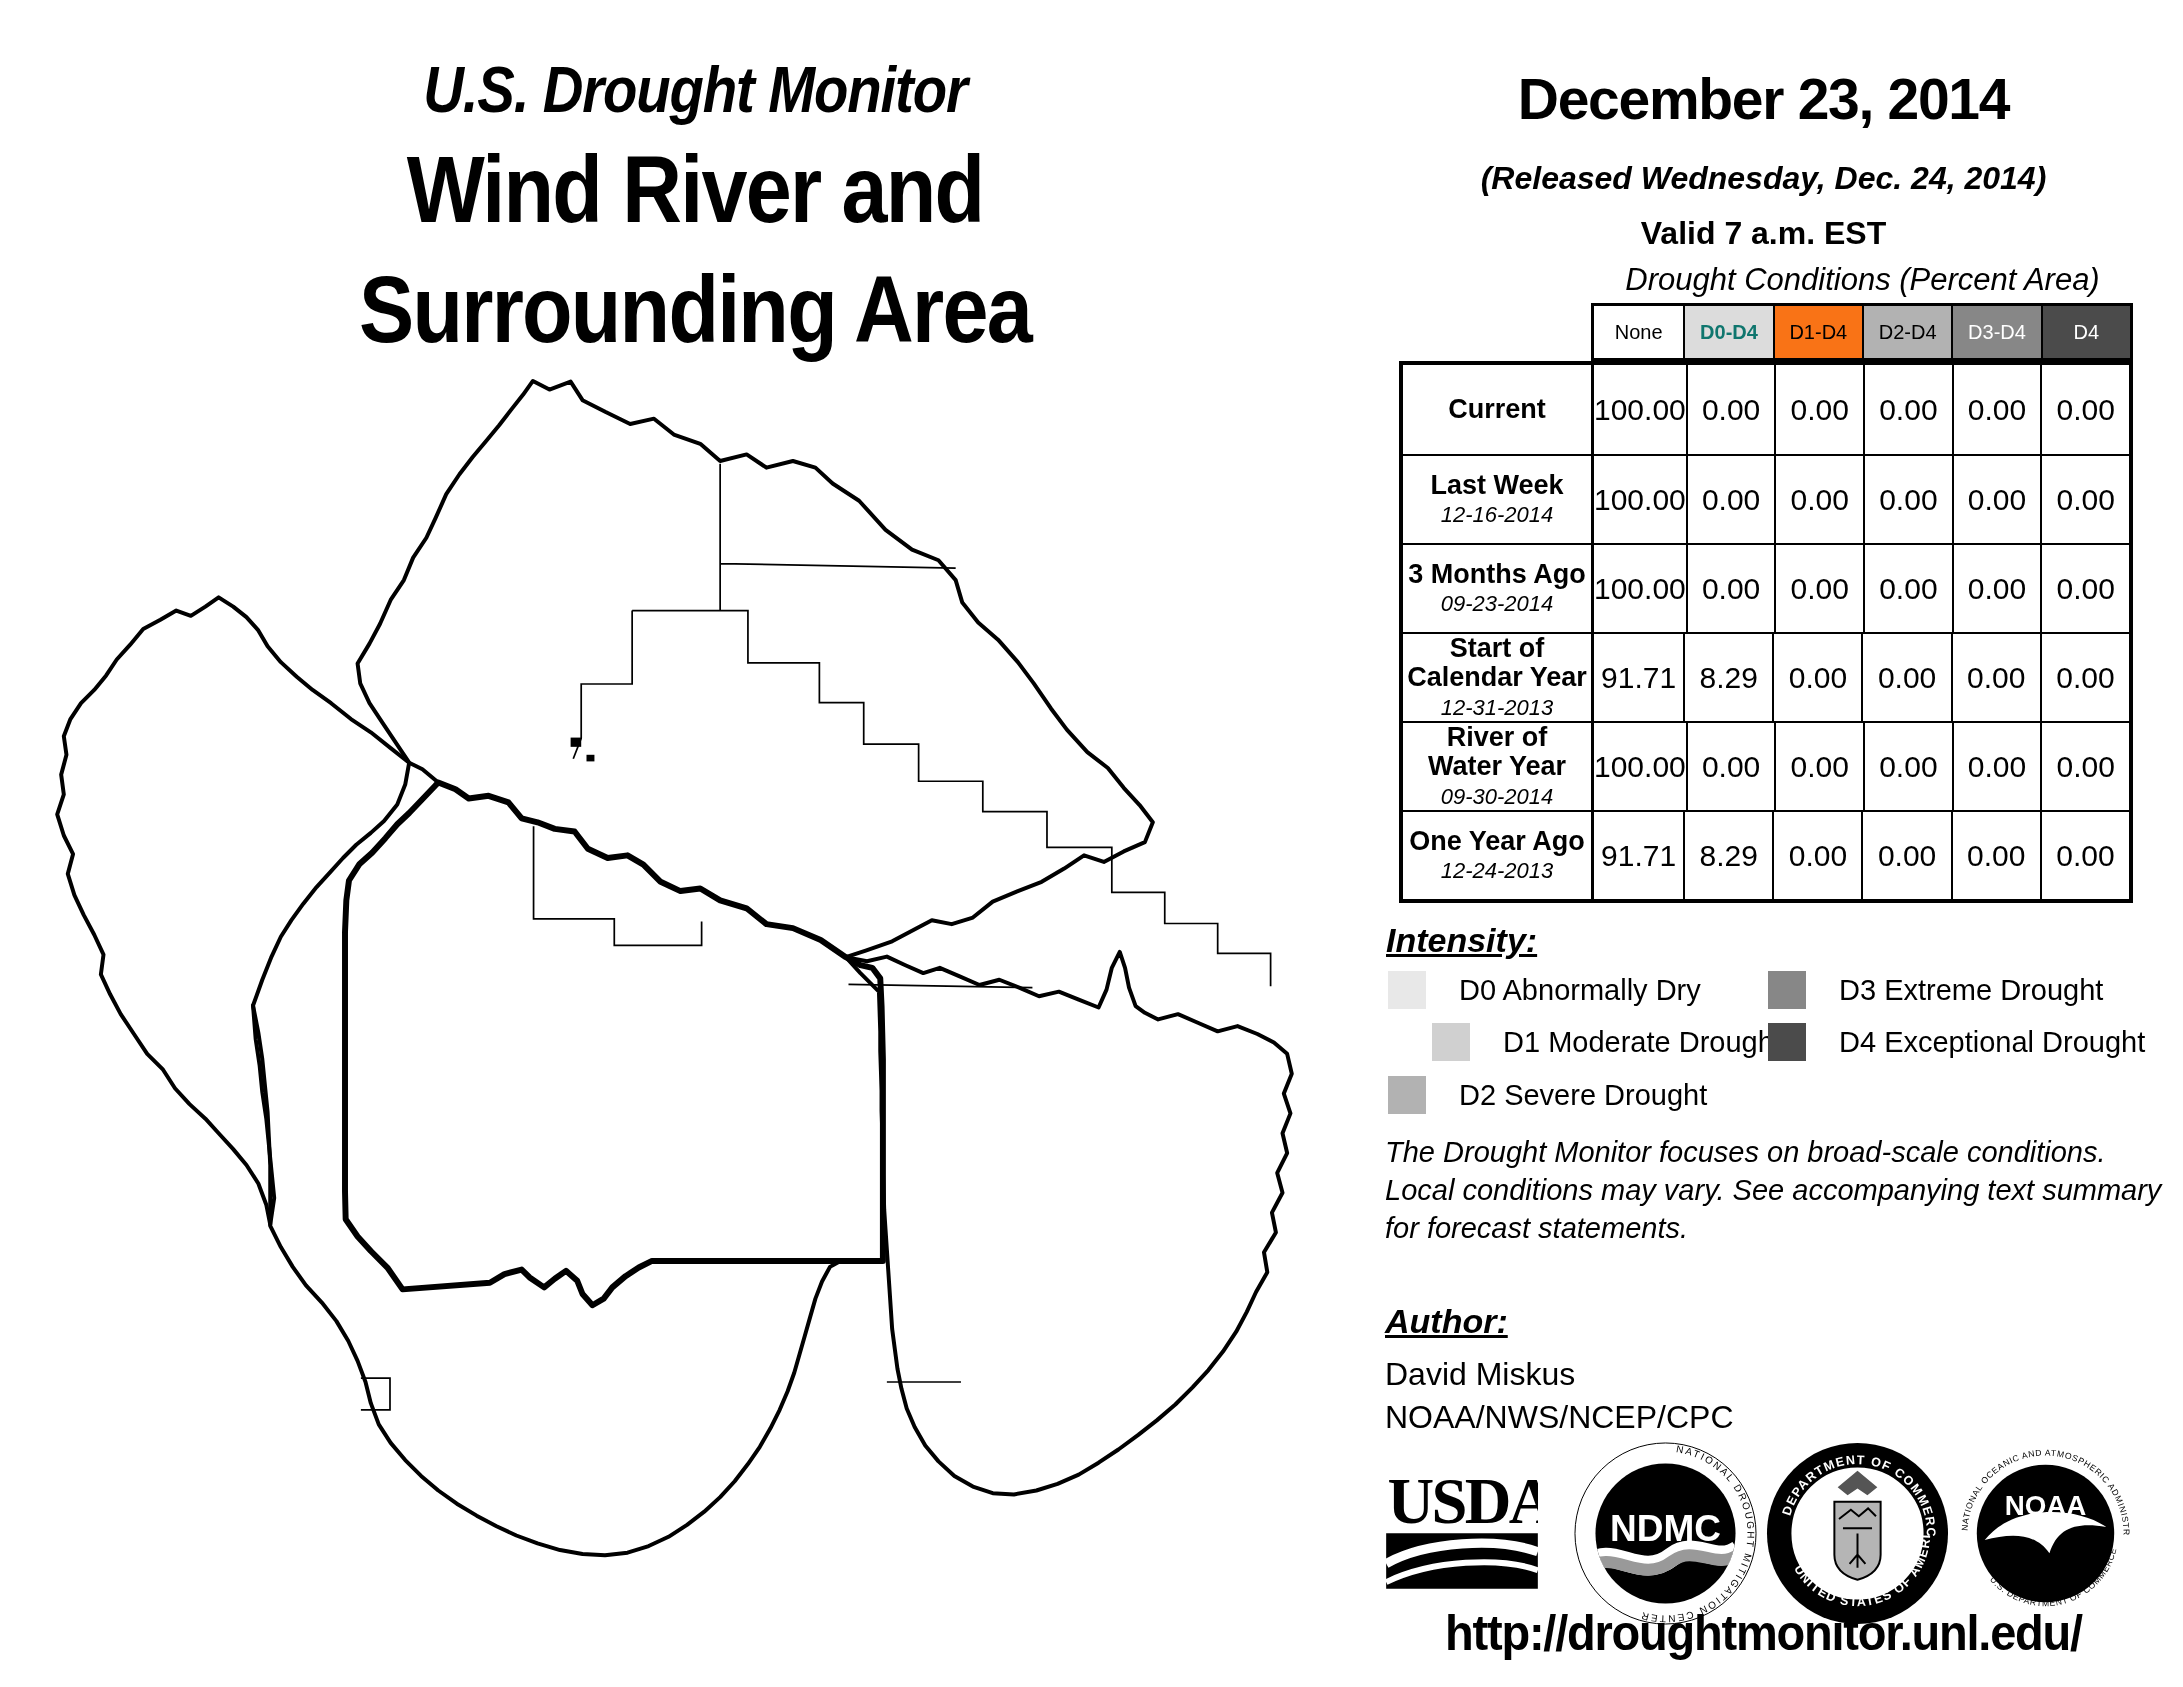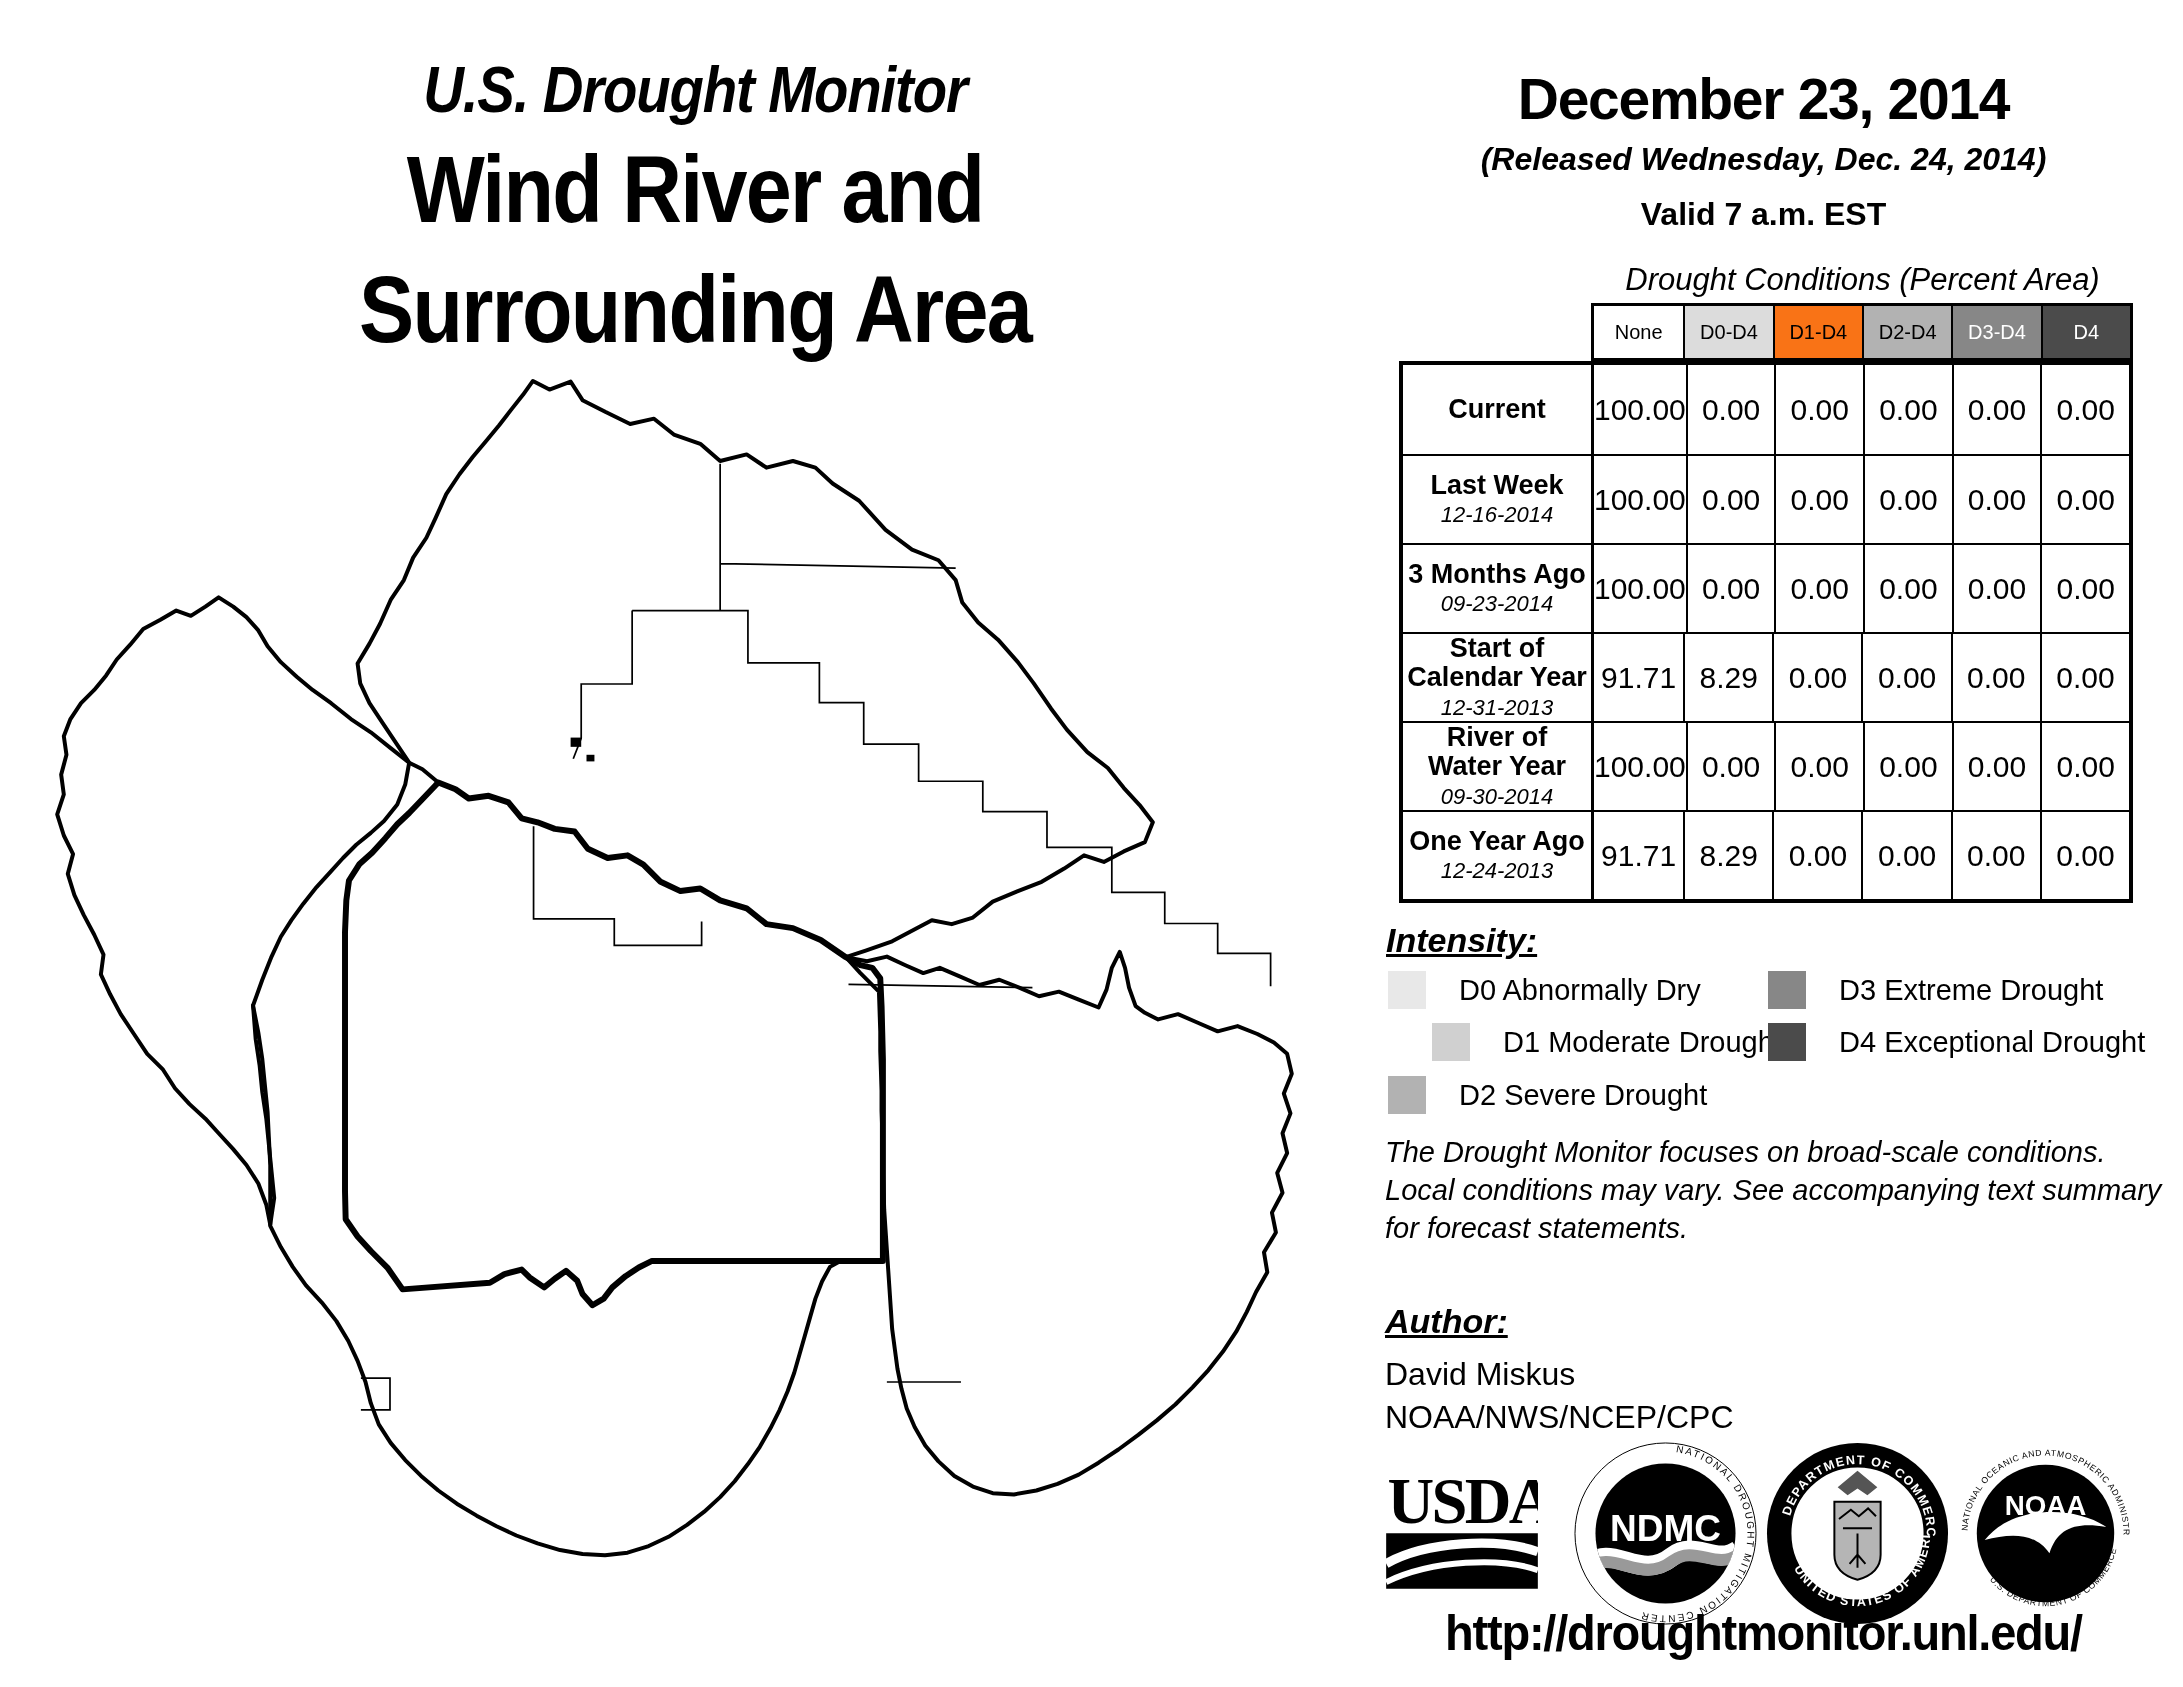--- a/index.html
+++ b/index.html
@@ -11,21 +11,21 @@
 
   
   #title-block { position:absolute; left:212px; top:53px; width:966px; text-align:center; }
   #title-usdm  { font-size:64px; font-weight:bold; font-style:italic; letter-spacing:-1.3px; }
   #title-l2    { font-size:94px; font-weight:bold; letter-spacing:-2px; margin-top:9.3px; }
   #title-l3    { font-size:94px; font-weight:bold; letter-spacing:-2px; margin-top:12px; }
 
   
   #date-block { position:absolute; left:1393px; top:66px; width:741px; text-align:center; }
   #map-date   { font-size:57px; font-weight:bold; letter-spacing:-1.3px; }
-  #released   { font-size:32px; font-weight:bold; font-style:italic; margin-top:9px; }
+  #released   { font-size:32px; font-weight:bold; font-style:italic; margin-top:28px; }
   #valid      { font-size:32px; font-weight:bold; margin-top:18px; }
 
   
   #tbl-caption { position:absolute; left:1591px; top:262px; width:543px; text-align:center;
                  font-size:31px; font-style:italic; }
   #tbl-header { position:absolute; left:1591px; top:303px; width:542px; height:58px;
                 display:grid; grid-template-columns:repeat(6,1fr); border:3.3px solid #000; background:#fff; }
   .hcell { display:flex; align-items:center; justify-content:center; font-size:20px; border-left:2px solid #000;text-align:right; }
   .hcell:first-child { border-left:none; }
   #tbl-body { position:absolute; left:1399px; top:361px; width:734px; border:4px solid #000; background:#fff; }
@@ -76,21 +76,21 @@
 
   <div id="date-block">
     <div id="map-date">December 23, 2014</div>
     <div id="released">(Released Wednesday, Dec. 24, 2014)</div>
     <div id="valid">Valid 7 a.m. EST</div>
   </div>
 
   <div id="tbl-caption">Drought Conditions (Percent Area)</div>
   <div id="tbl-header">
       <div class="hcell" style="background: rgb(255, 255, 255); color: rgb(0, 0, 0);">None</div>
-      <div class="hcell" style="background: rgb(220, 220, 220); color: #000000;">D0-D4</div>
+      <div class="hcell" style="background: rgb(220, 220, 220); color: #0f766e; font-weight: bold;">D0-D4</div>
       <div class="hcell" style="background: #f97316; color: rgb(0, 0, 0);">D1-D4</div>
       <div class="hcell" style="background: rgb(178, 178, 178); color: rgb(0, 0, 0);">D2-D4</div>
       <div class="hcell" style="background: rgb(135, 135, 135); color: rgb(255, 255, 255);">D3-D4</div>
       <div class="hcell" style="background: rgb(75, 75, 75); color: rgb(255, 255, 255);">D4</div>
     </div>
   <div id="tbl-body">
       <div class="trow">
         <div class="tlabel">
           <div class="tlabel-name">Current</div>
         </div>

